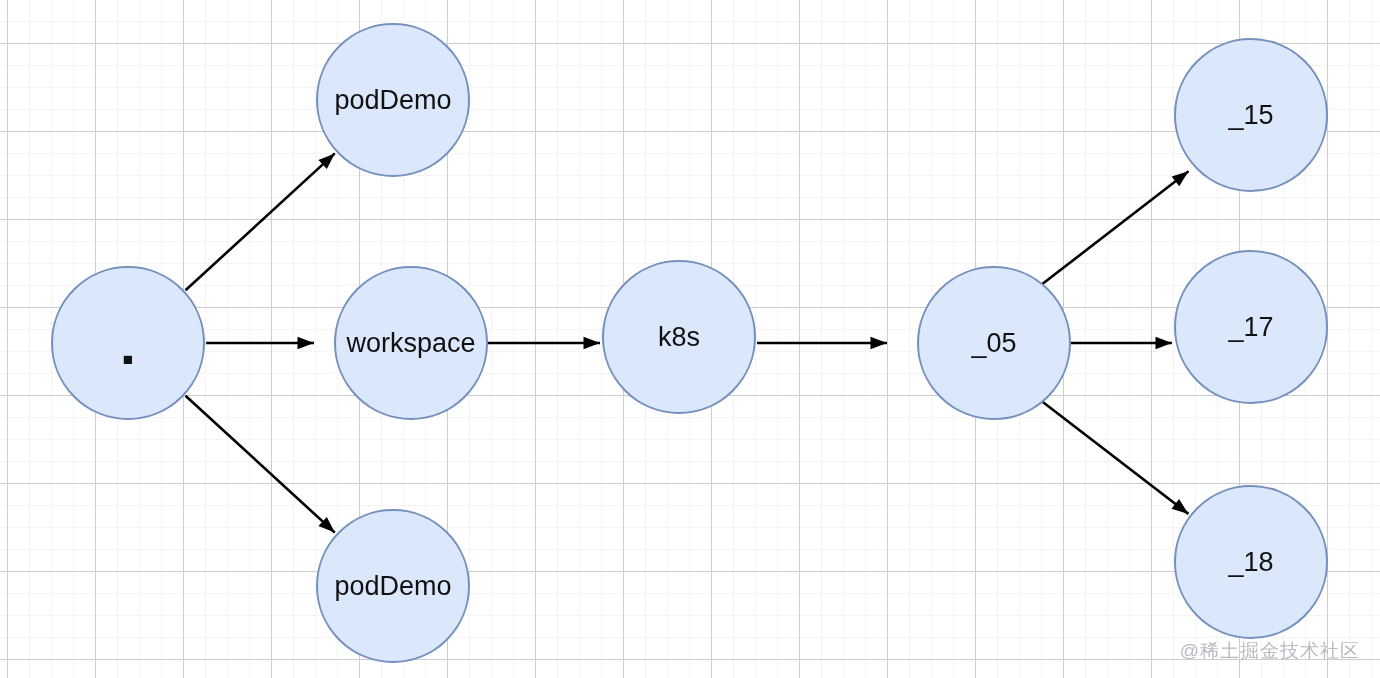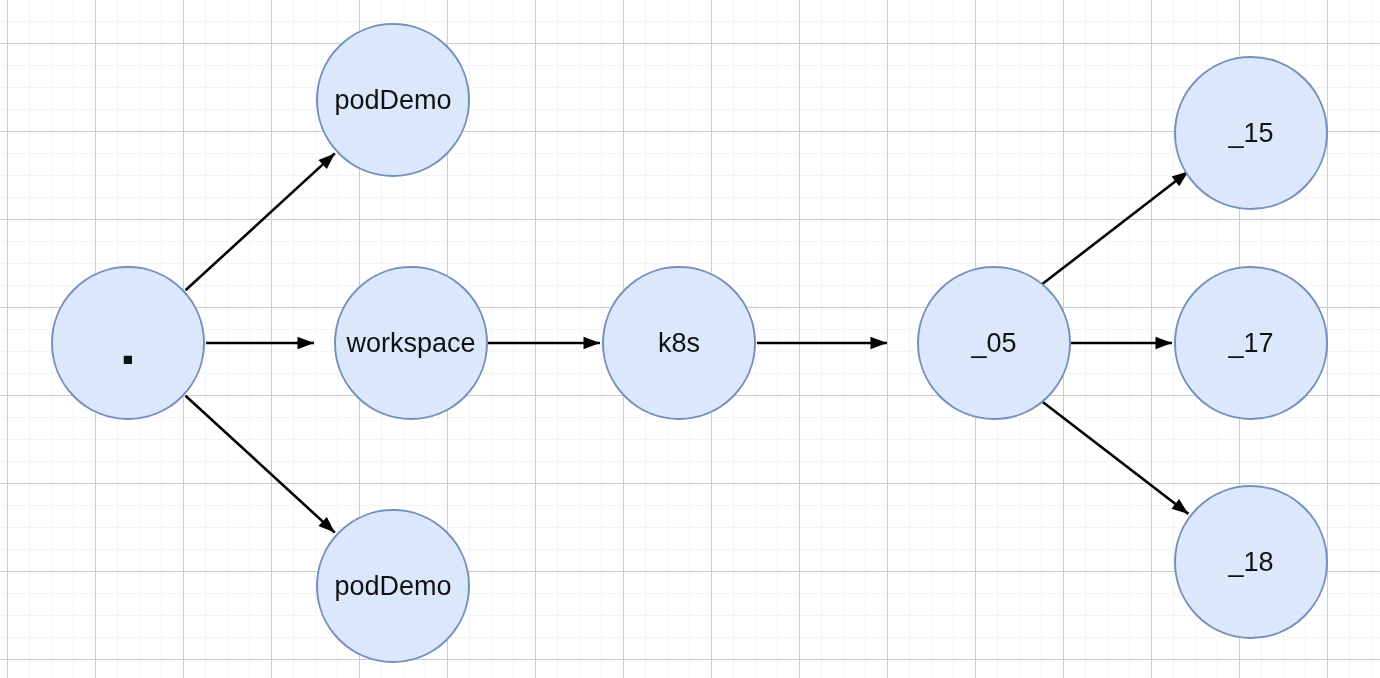--- a/index.html
+++ b/index.html
@@ -92,29 +92,30 @@
       </div>
       <div class="node" style="left: 316px; top: 23px; height: 154px; width: 154px;">
         <span class="label">podDemo</span>
       </div>
       <div class="node" style="left: 334px; top: 266px; height: 154px; width: 154px;">
         <span class="label">workspace</span>
       </div>
       <div class="node" style="left: 316px; top: 509px; height: 154px; width: 154px; justify-content: center;">
         <span class="label">podDemo</span>
       </div>
-      <div class="node" style="left: 602px; top: 266px; height: 154px; width: 154px;">
+      <div class="node" style="left: 602px; top: 260px; height: 154px; width: 154px;">
         <span class="label">k8s</span>
       </div>
       <div class="node" style="left: 917px; top: 266px; height: 154px; width: 154px;">
         <span class="label">_05</span>
       </div>
-      <div class="node" style="left: 1174px; top: 56px; height: 154px; width: 154px; text-align: center;">
+      <div class="node" style="left: 1174px; top: 38px; height: 154px; width: 154px; text-align: center;">
         <span class="label">_15</span>
       </div>
-      <div class="node" style="left: 1174px; top: 266px; height: 154px; width: 154px;">
+      <div class="node" style="left: 1174px; top: 250px; height: 154px; width: 154px;">
         <span class="label">_17</span>
       </div>
       <div class="node" style="left: 1174px; top: 485px; height: 154px; width: 154px; align-items: center;">
         <span class="label">_18</span>
       </div>
     </div>
+  <div class="watermark">@稀土掘金技术社区</div>
 </div>
 
 </body></html>

